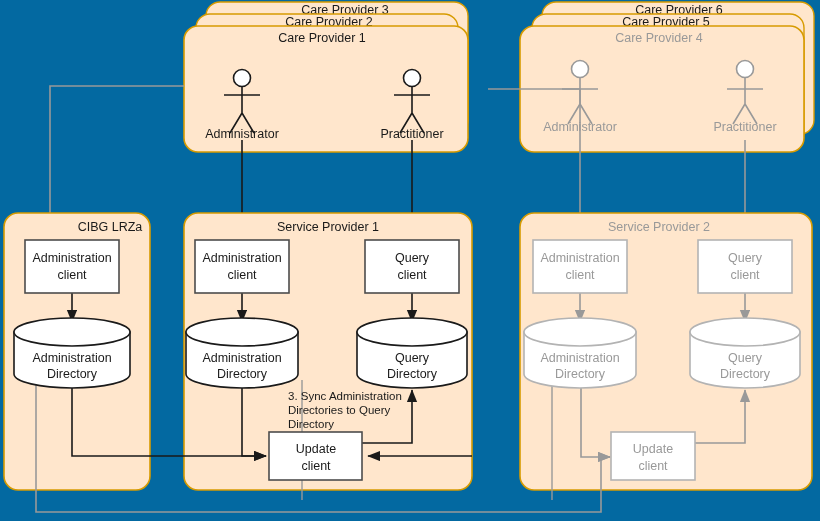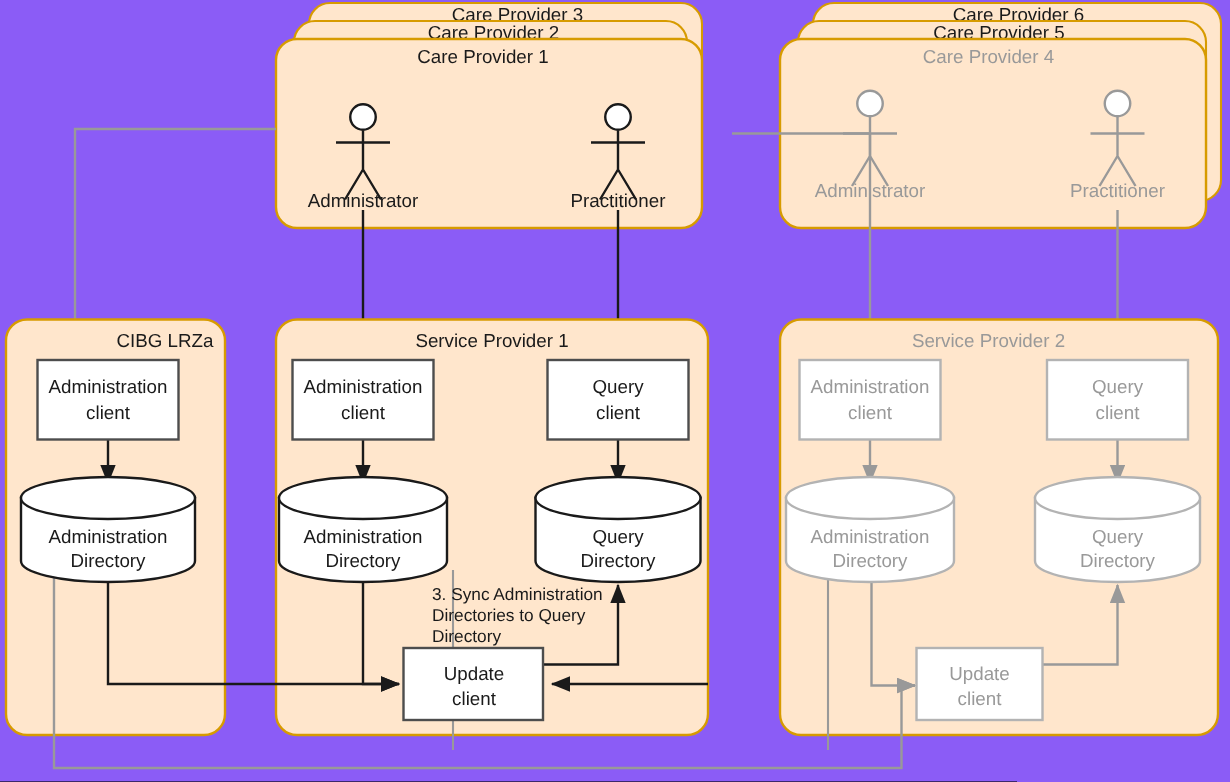--- a/index.html
+++ b/index.html
@@ -1,16 +1,16 @@
 <!DOCTYPE html>
 <html><head>
 <meta charset="utf-8">
 <style>
   html,body{margin:0;padding:0;background:#000;}
-  #stage{position:relative;width:820px;height:521px;background:#8b5cf6;overflow:hidden;
+  #stage{position:relative;width:820px;height:521px;background:#0369a1;overflow:hidden;
          font-family:"Liberation Sans","DejaVu Sans",sans-serif;}
   svg{position:absolute;top:0;left:0;width:820px;height:521px;}
   text{font-family:"Liberation Sans","DejaVu Sans",sans-serif;}
   .ttl{font-size:12.5px;}
   .lbl{font-size:12.5px;}
   .note{font-size:11.5px;}
 </style>
 </head>
 <body>
 

